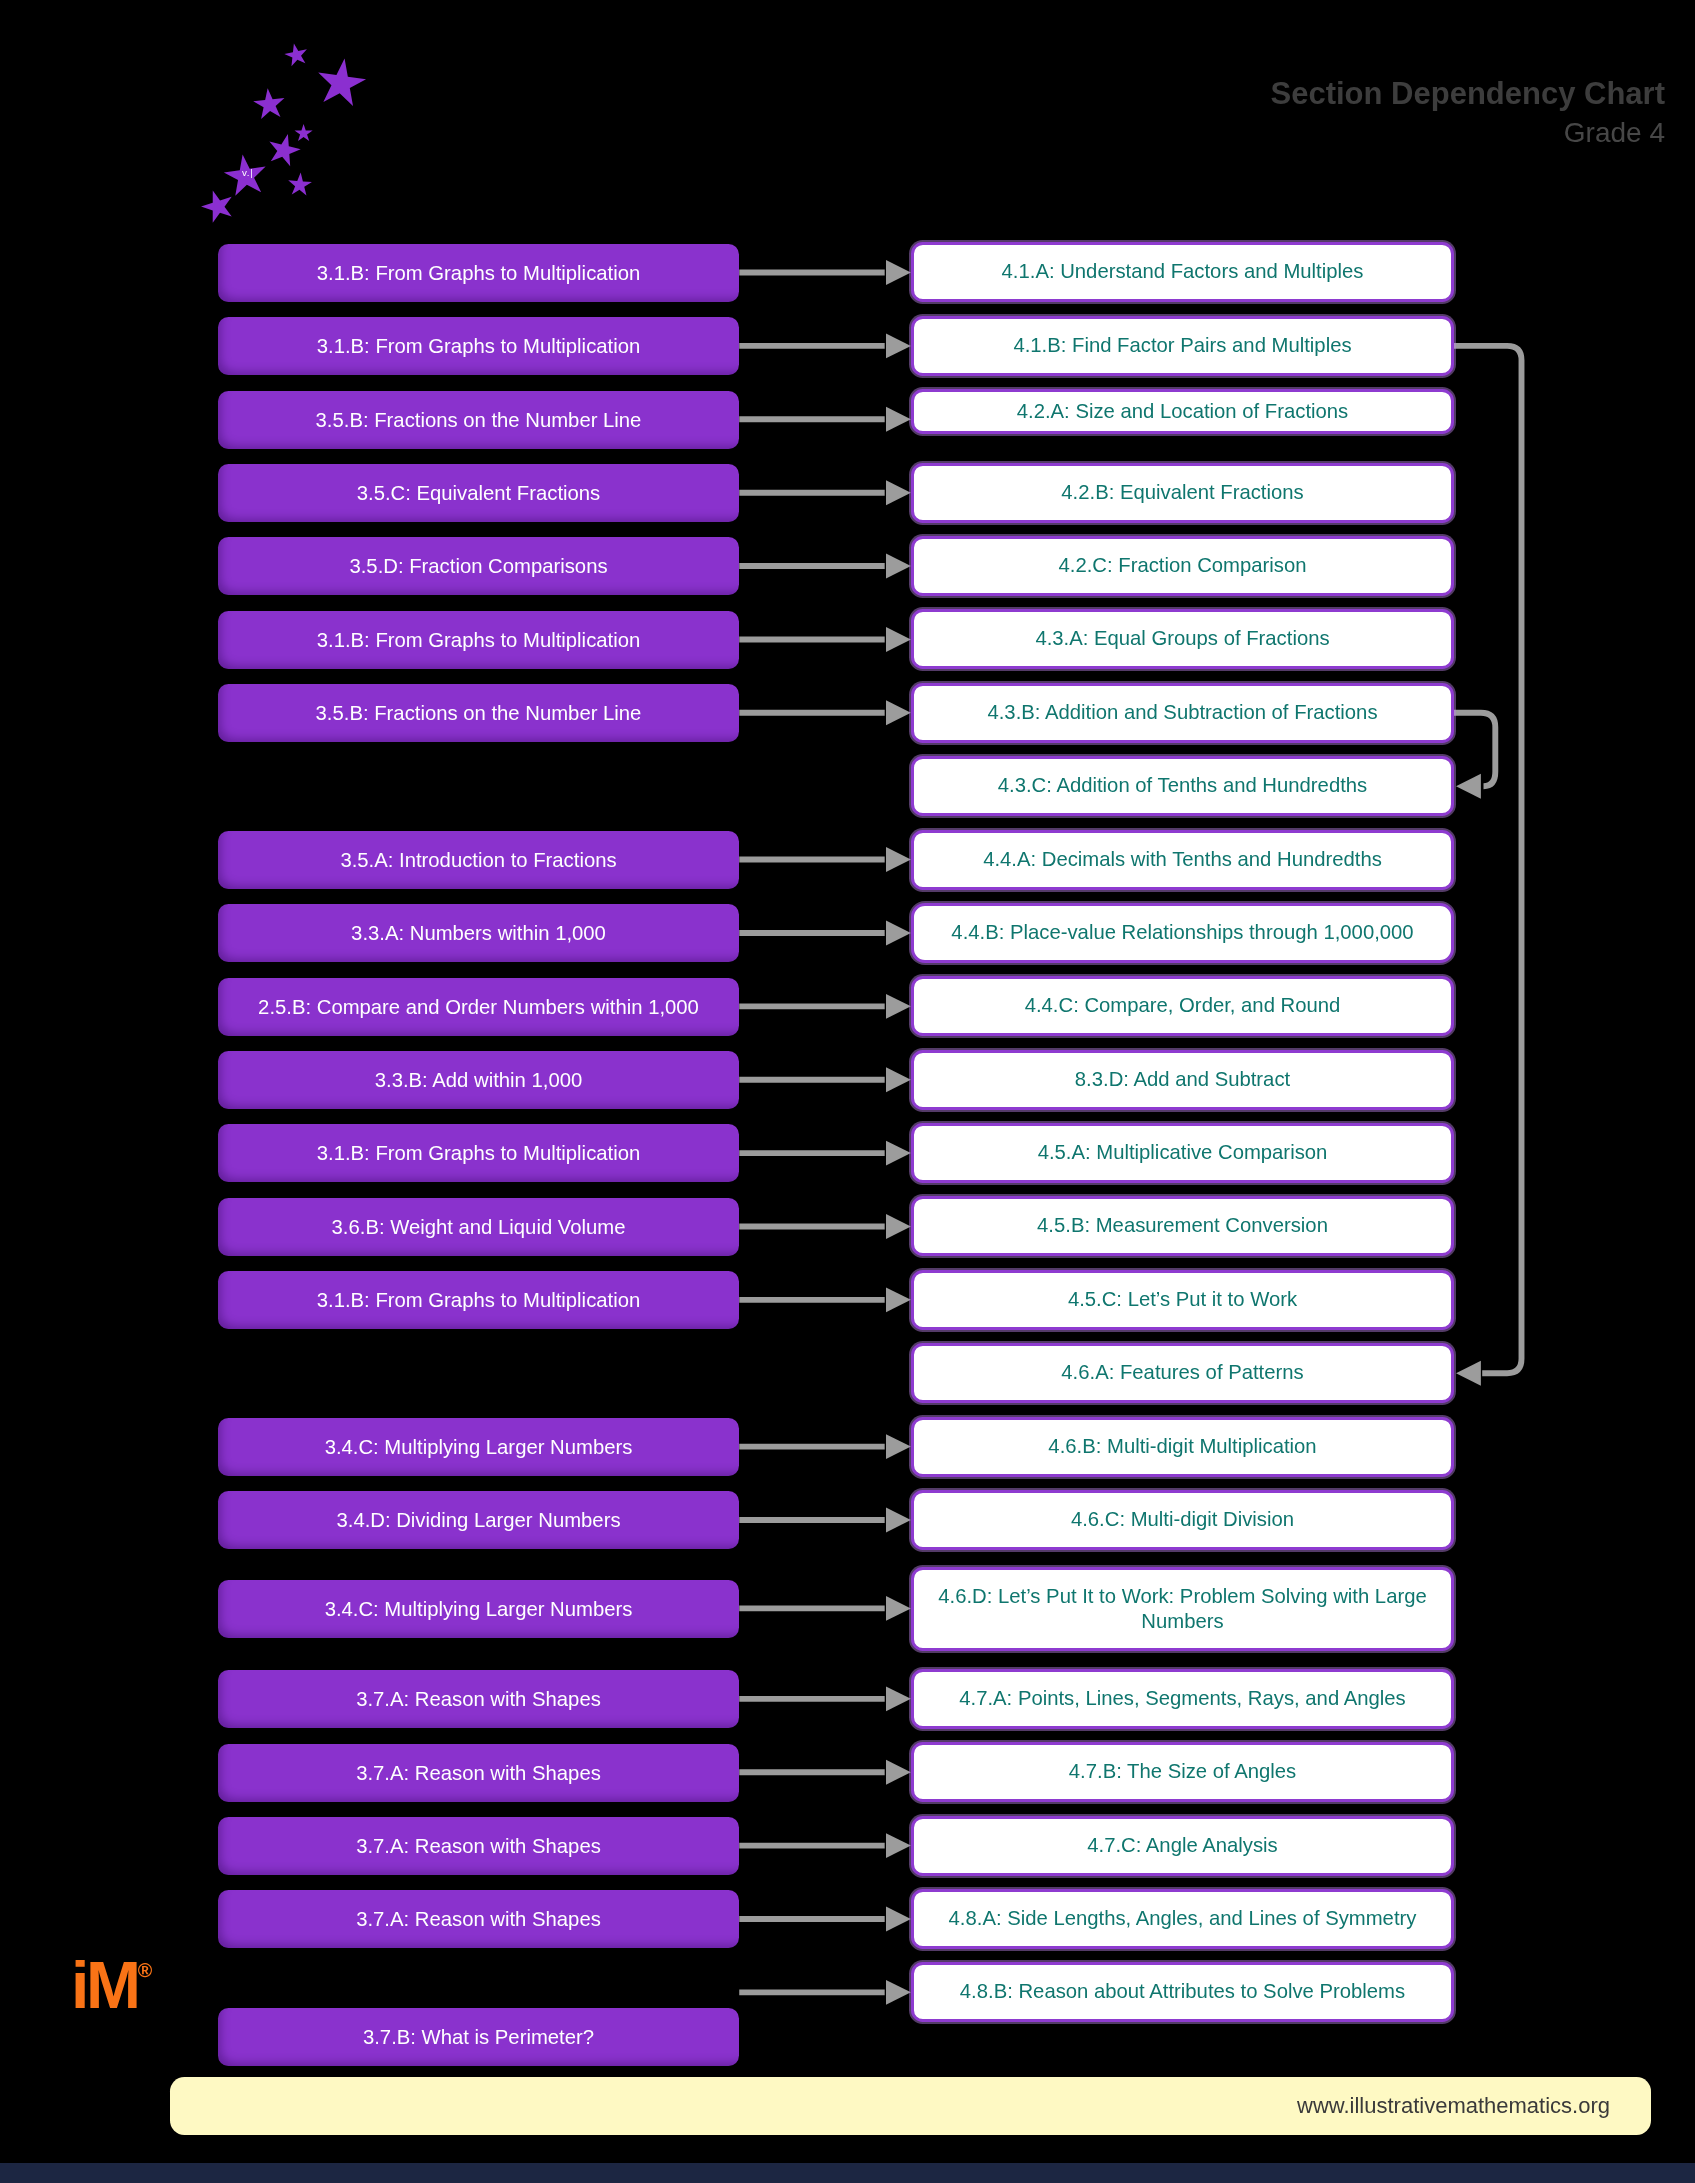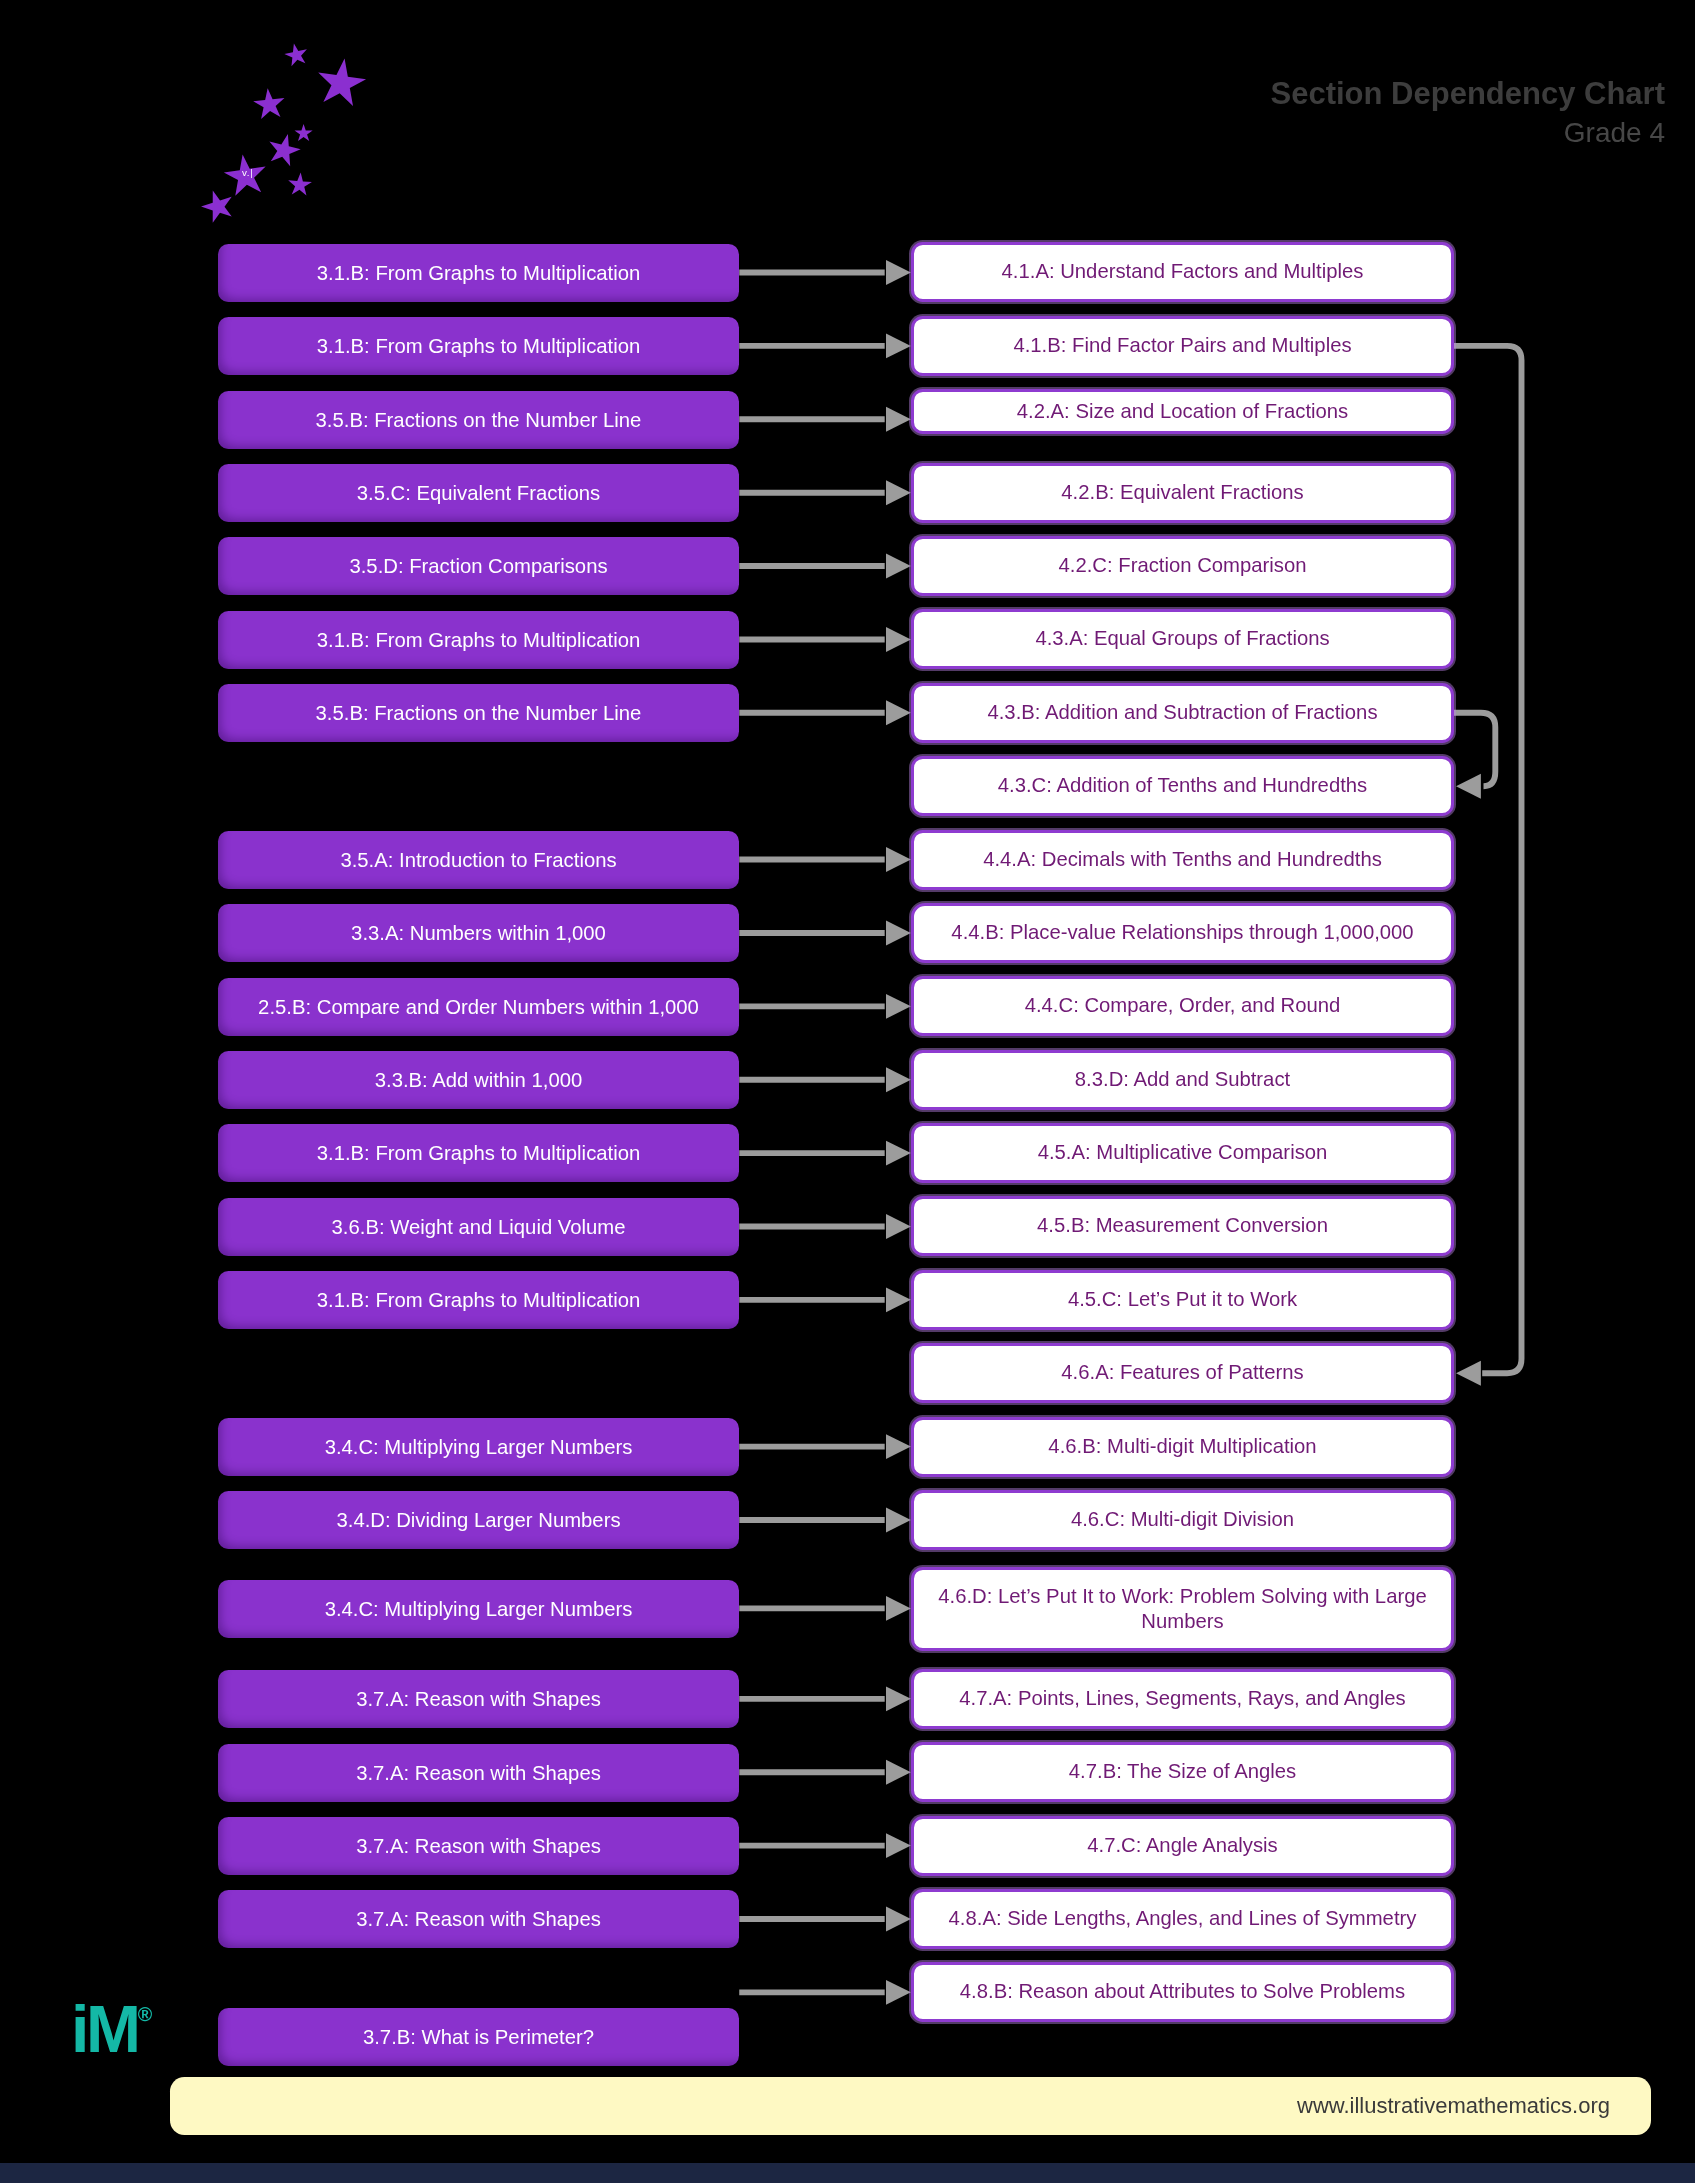--- a/index.html
+++ b/index.html
@@ -19,37 +19,37 @@
   .connector-layer{position:absolute;left:0;top:0;}
   
   .pbox{
     position:absolute;left:218px;width:521px;background:#8a32cd;border-radius:10.5px;
     color:#ffffff;display:flex;align-items:center;justify-content:center;text-align:center;
     font-size:20.3px;box-sizing:border-box;padding:0 15.7px;
     box-shadow:inset 6.6px -6.6px 9.2px -3.9px rgba(40,0,80,0.38);
   }
   .wbox{
     position:absolute;left:911px;width:543px;background:#ffffff;
-    border:3.3px solid #8e3bd0;border-radius:11.8px;color:#701a75;
+    border:3.3px solid #8e3bd0;border-radius:11.8px;color:#0f766e;
     display:flex;align-items:center;justify-content:center;text-align:center;
     font-size:20.3px;box-sizing:border-box;padding:0 17px;line-height:1.25;
     box-shadow:0 0 0 2px rgba(186,130,230,0.45);
   }
   
   .footer-bar{
     position:absolute;left:170px;top:2077px;width:1481px;height:58px;
     background:#fef9c3;border-radius:14.4px;
   }
   .footer-url{
     display:block;line-height:58px;text-align:right;padding-right:41px;
     font-size:22px;color:#3a3a3a;
   }
   .im-logo{
-    position:absolute;left:71px;top:1996px;font-size:66px;font-weight:bold;
-    color:#14b8a6;line-height:1;letter-spacing:-3.3px;
+    position:absolute;left:71px;top:1952px;font-size:66px;font-weight:bold;
+    color:#f97316;line-height:1;letter-spacing:-3.3px;
   }
   .im-logo sup{font-size:19.7px;letter-spacing:0;vertical-align:31px;}
   .bottom-strip{
     position:absolute;left:0;bottom:0;width:1696px;height:19.7px;background:#1c2642;
   }
 </style>
 </head>
 <body>
 
 <div class="canvas">

